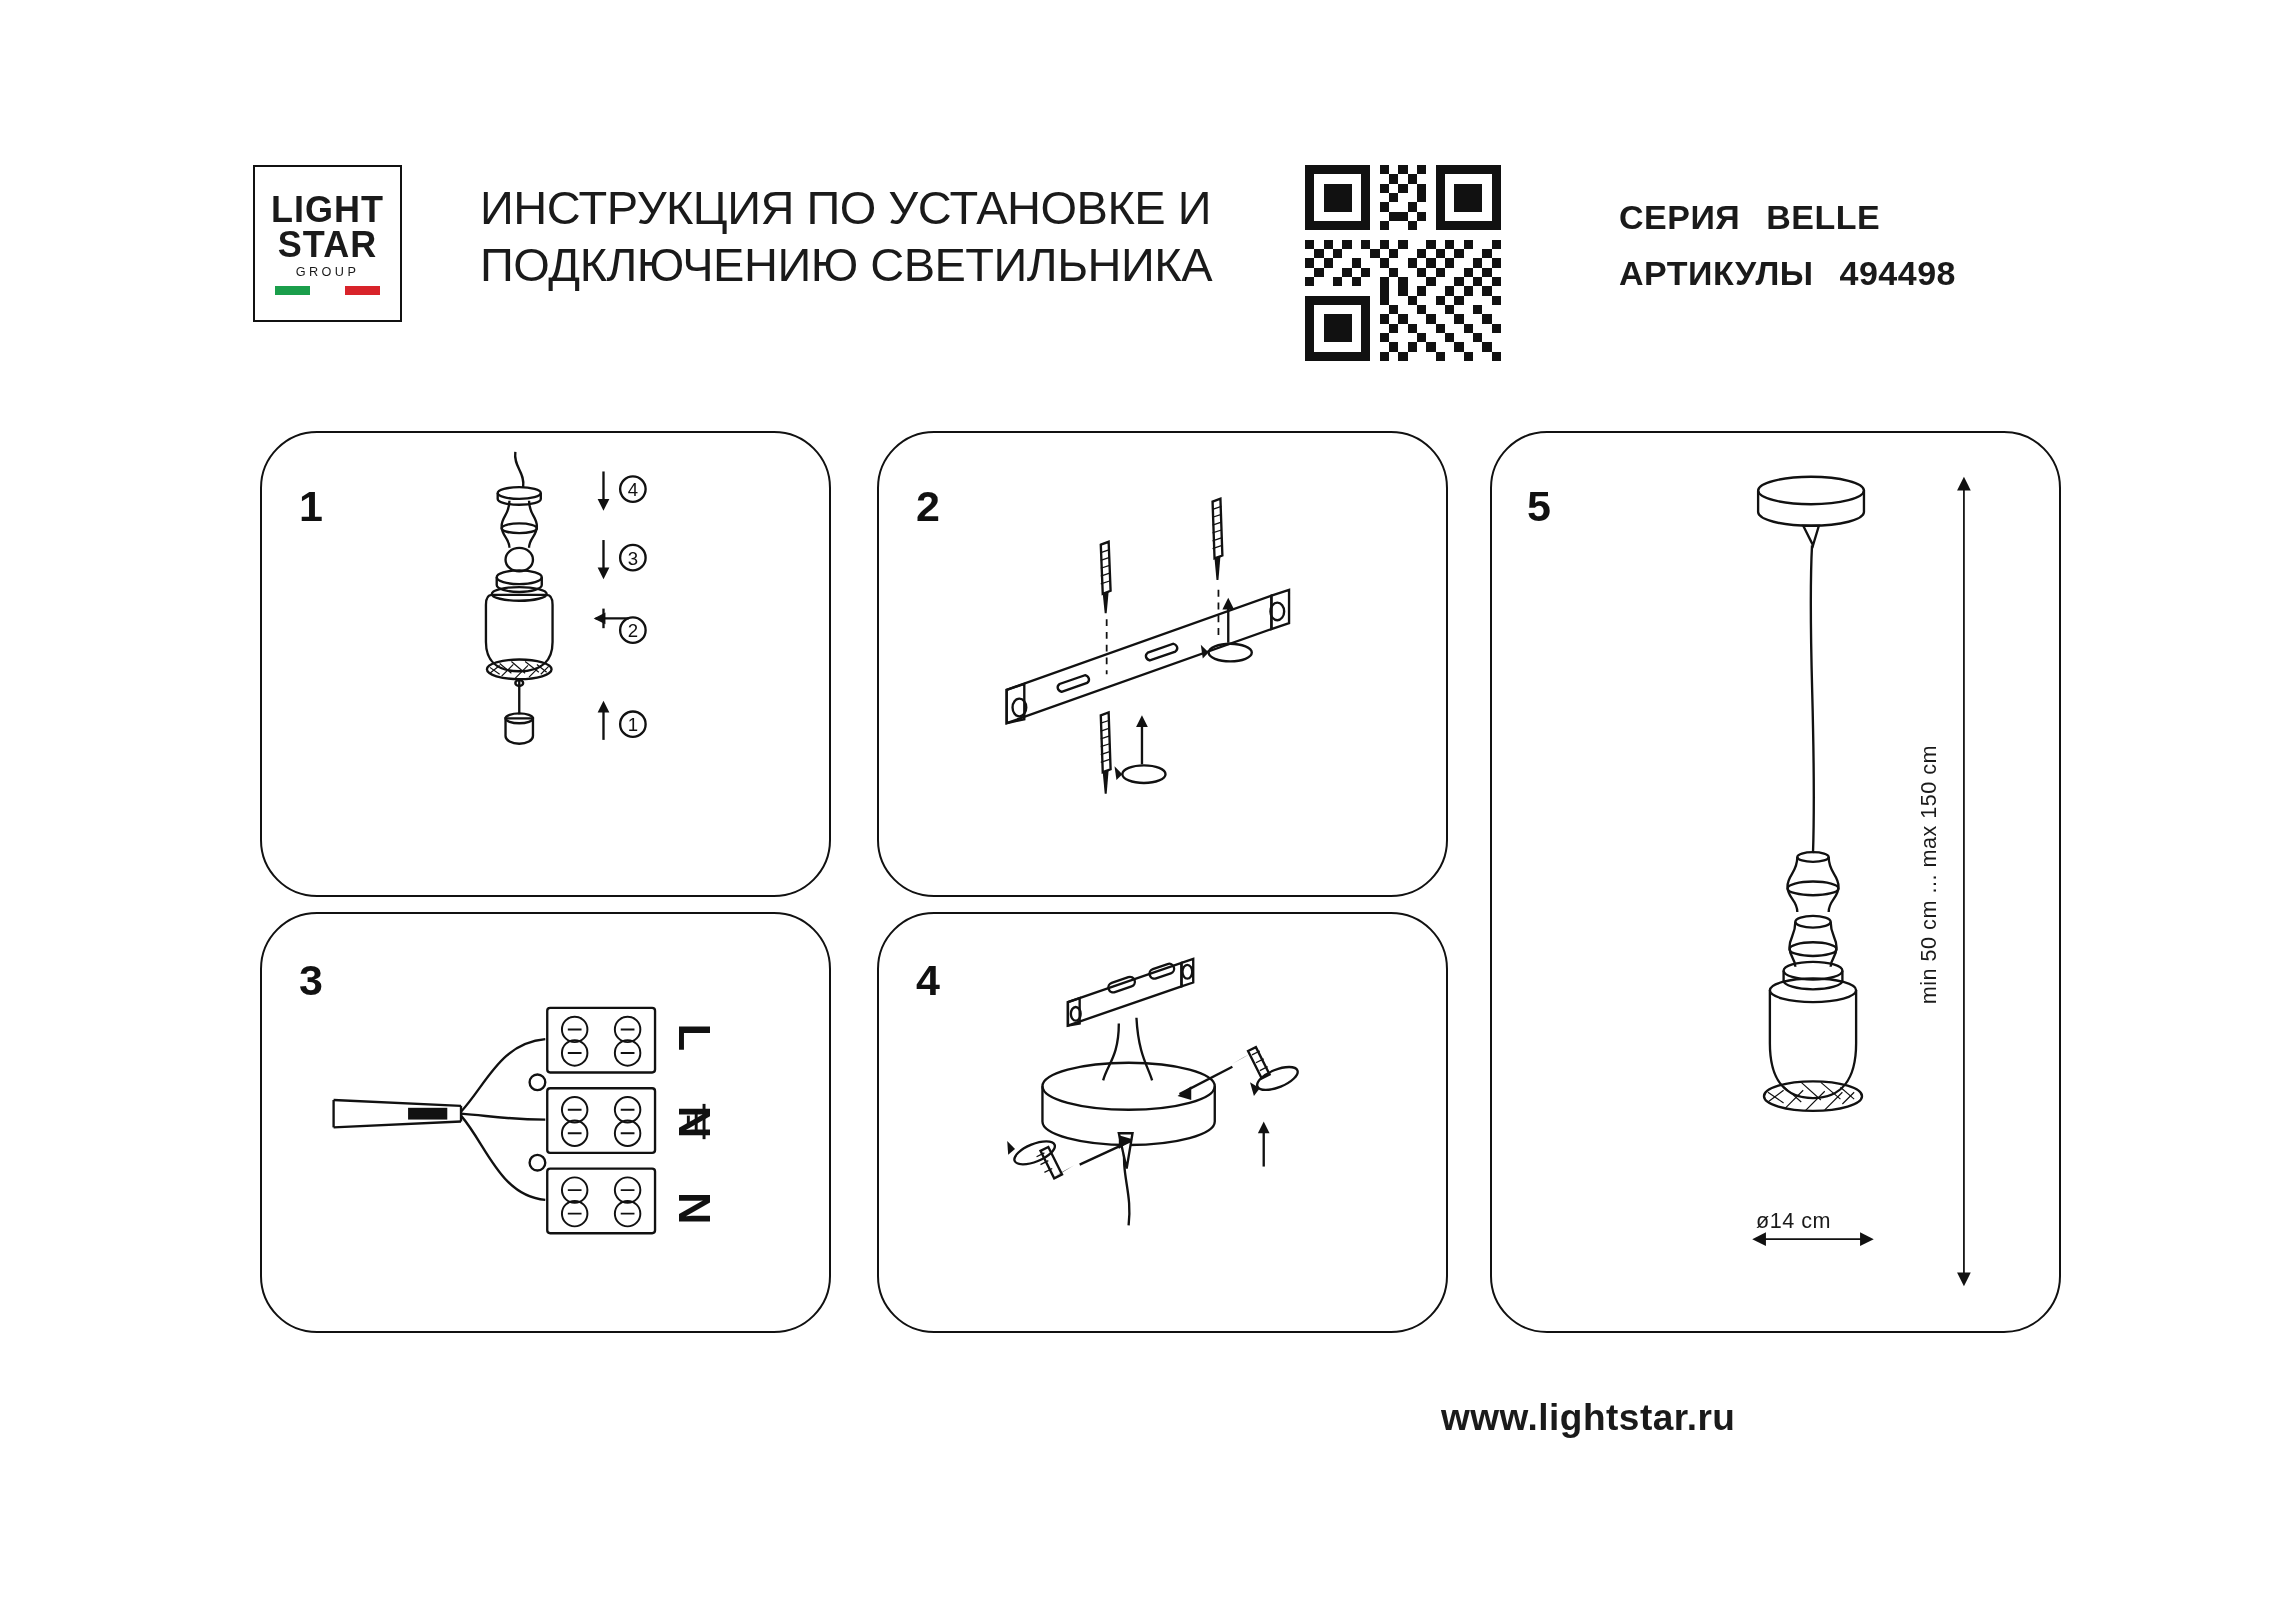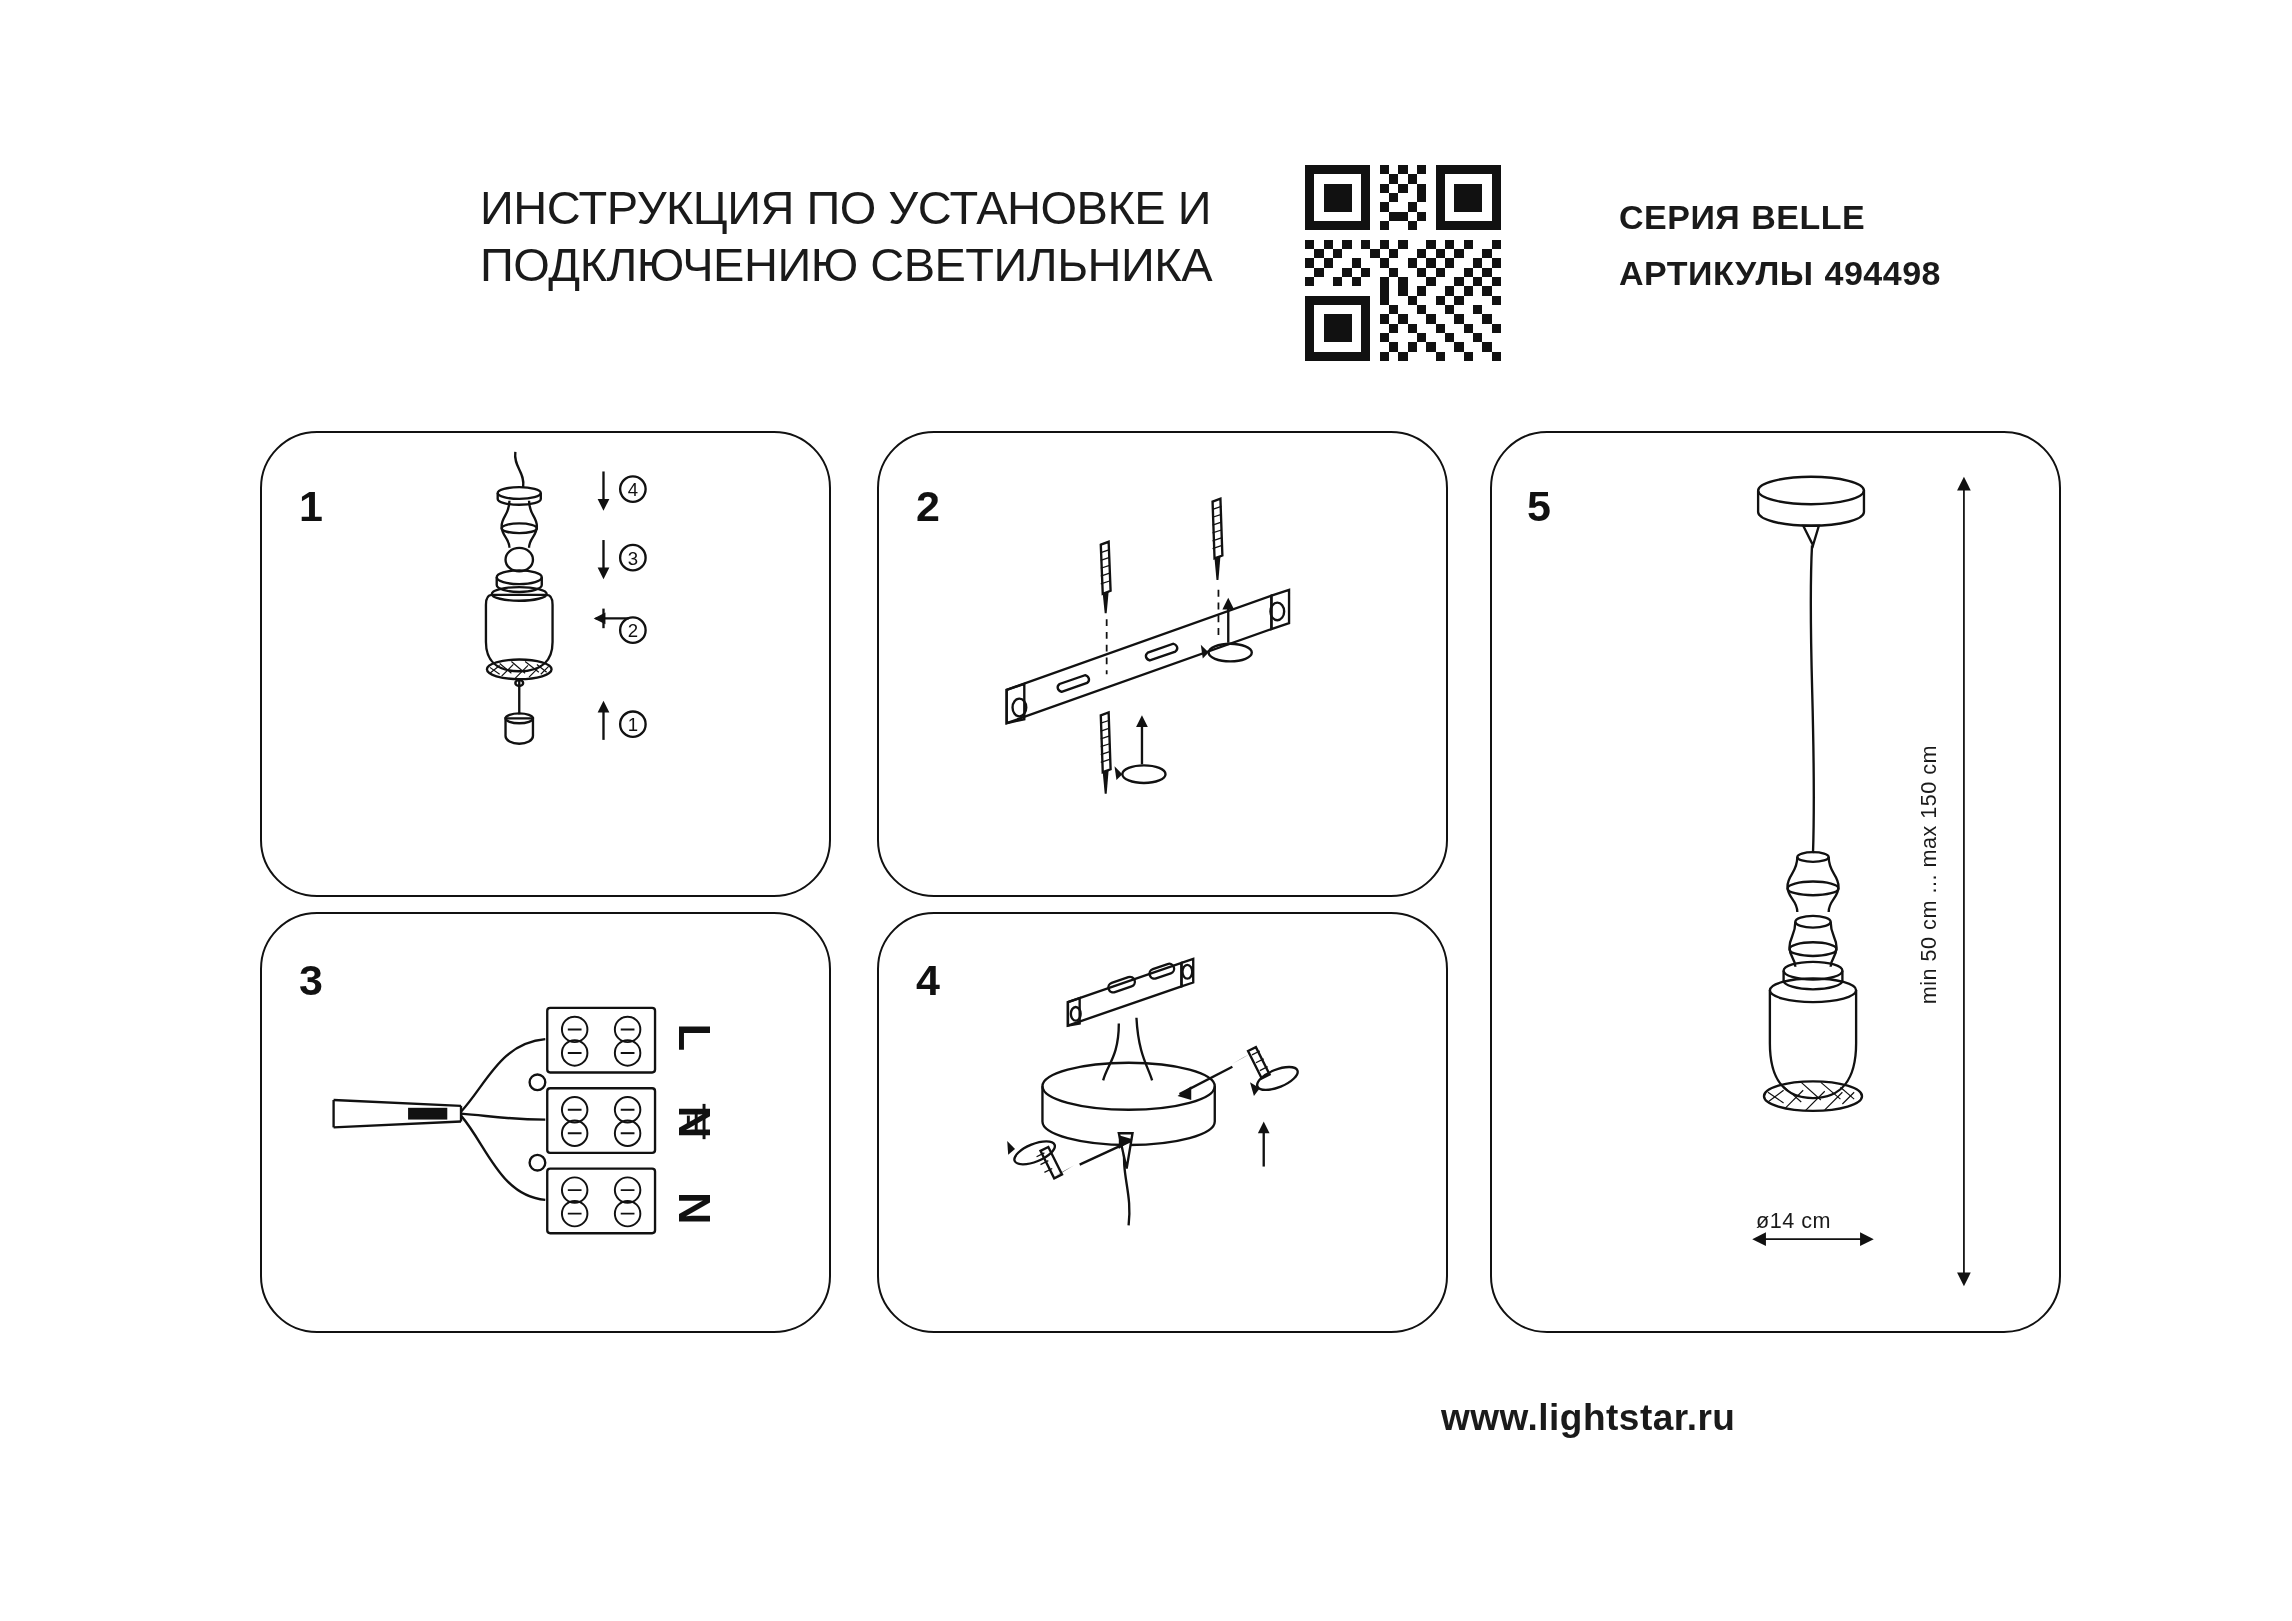--- a/index.html
+++ b/index.html
@@ -34,21 +34,21 @@
 
   .qr { position:absolute; left:1052px; top:0px; width:196px; height:196px; }
 
   .series {
     position:absolute; left:1366px; top:23.5px; width:431px;
     font-weight:bold; font-size:34px; line-height:1.65;
     letter-spacing:0.5px;
   }
   .series .row { white-space:nowrap; }
   .series .lbl { display:inline-block; }
-  .series .val { display:inline-block; margin-left:1px; }
+  .series .val { display:inline-block; margin-left:16px; }
 
   
   .panel {
     position:absolute;
     border:2.9px solid #111;
     border-radius:57px;
     box-sizing:border-box;
     background:#fff;
   }
   .panel-num {
@@ -85,20 +85,30 @@
     position:absolute; font-size:21.6px; letter-spacing:0.5px; white-space:nowrap;
   }
 </style>
 </head>
 <body>
 
 <div class="page">
 
   <div class="header">
 
+    <div class="logo-box">
+      <div class="logo-line1">LIGHT</div>
+      <div class="logo-line2">STAR</div>
+      <div class="logo-line3">GROUP</div>
+      <div class="flag">
+        <i style="background:#1a9e4b"></i>
+          <i style="background:#ffffff"></i>
+          <i style="background:#d8232a"></i>
+      </div>
+    </div>
 
     <div class="title">ИНСТРУКЦИЯ ПО УСТАНОВКЕ И ПОДКЛЮЧЕНИЮ СВЕТИЛЬНИКА</div>
 
     <div class="qr">
       <svg viewBox="0 0 21 21" width="196" height="196" shape-rendering="crispEdges">
         <rect width="21" height="21" fill="#fff"></rect>
         <g fill="#111">
           <rect x="0" y="0" width="7" height="1"></rect>
             <rect x="0" y="6" width="7" height="1"></rect>
           <rect x="0" y="0" width="1" height="7"></rect>

